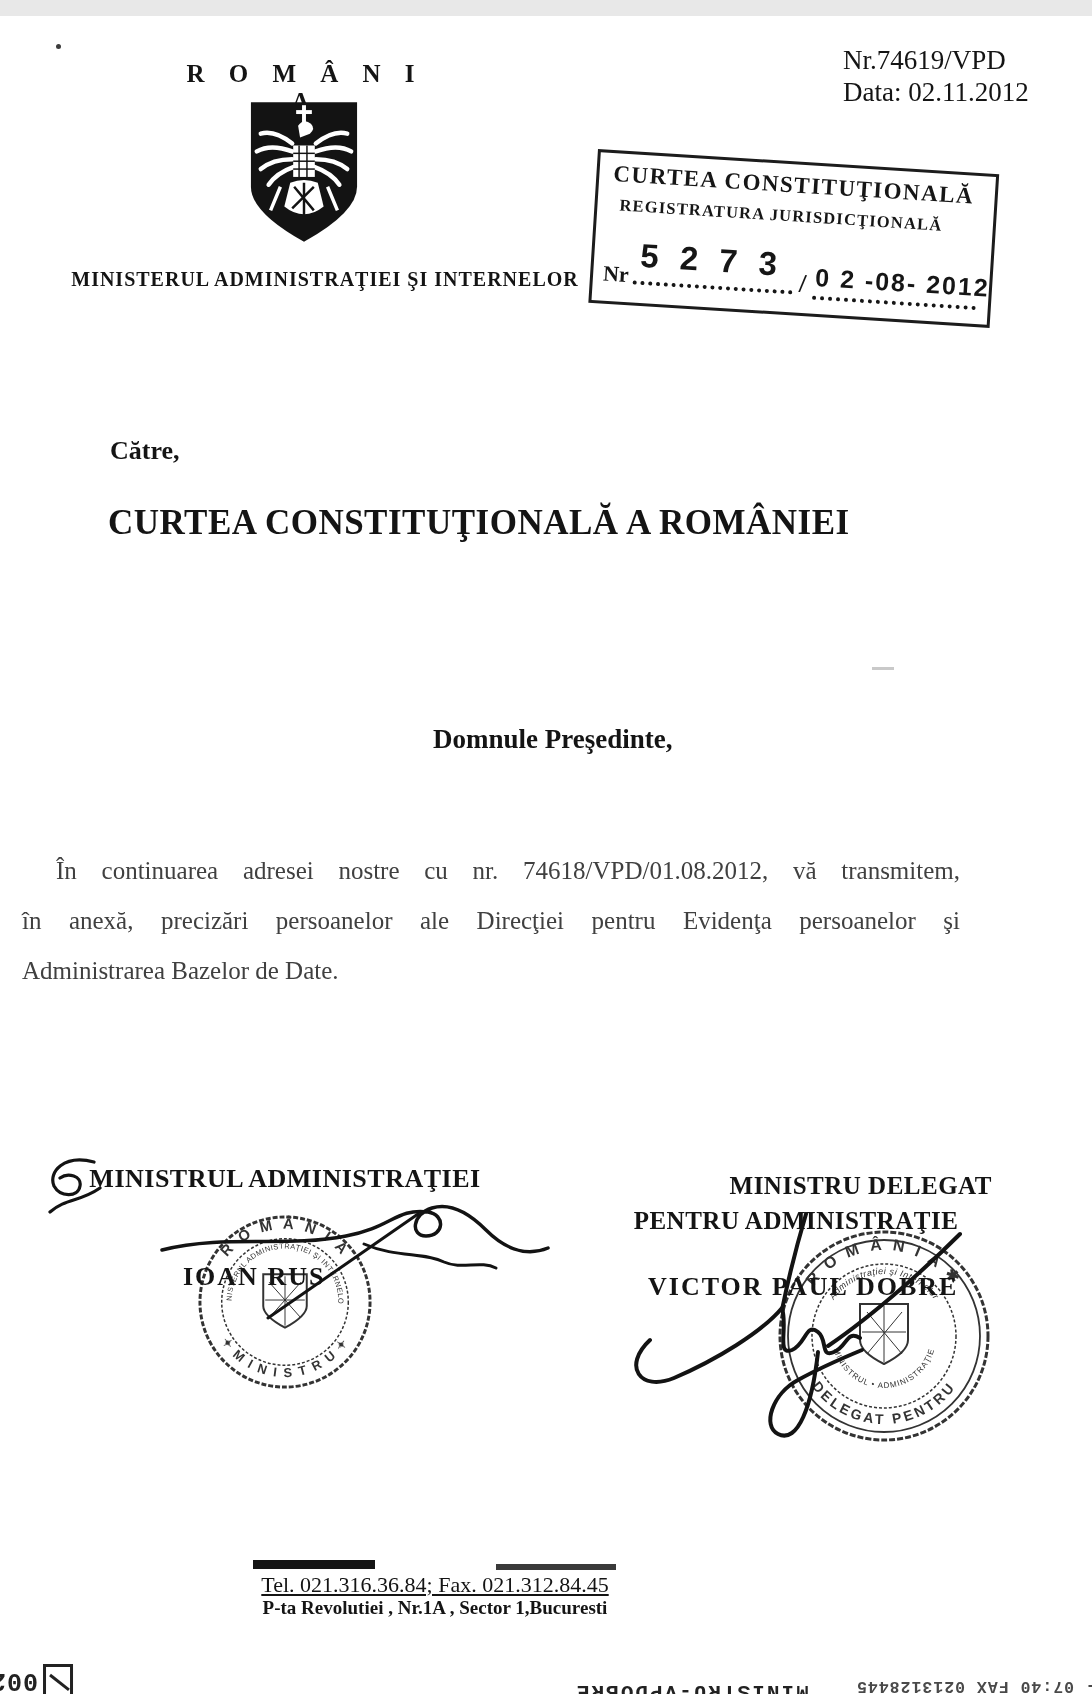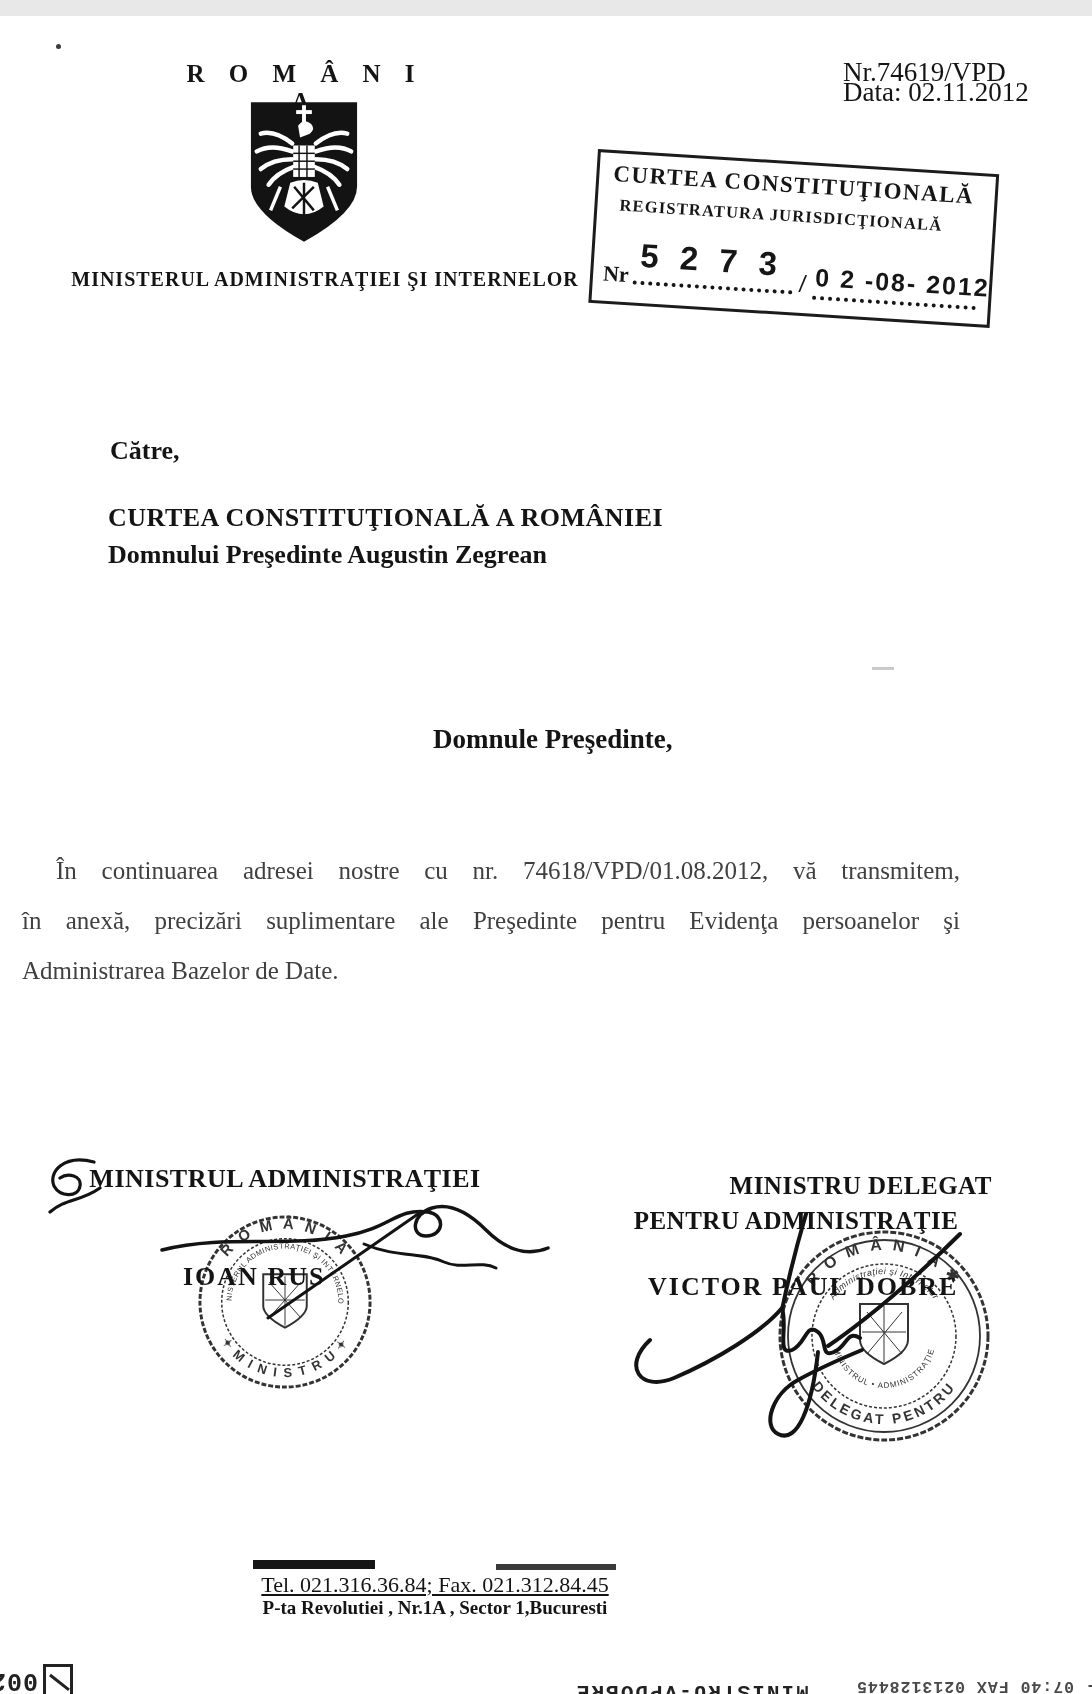--- a/index.html
+++ b/index.html
@@ -9,42 +9,42 @@
     font-family:"Liberation Serif", serif;
   }
   .abs{position:absolute;}
   .b{font-weight:bold;}
   .nowrap{white-space:nowrap;}
 
   
   .country{left:180px; top:44px; width:250px; font-size:25px; letter-spacing:9px; text-align:center;}
   .arms{left:247px; top:84px; width:114px; height:146px;}
   .ministry{left:68px; top:252px; width:514px; font-size:20px; letter-spacing:1px; text-align:center;}
-  .refnum{left:843px; top:41px; font-size:27px;}
+  .refnum{left:843px; top:29px; font-size:27px;}
   .refdate{left:843px; top:61px; font-size:27px;}
 
   
   .regstamp{
     left:598px; top:133px; width:396px; height:148px;
     border:3px solid #1c1c1c; transform:rotate(3.6deg); transform-origin:left top;
     color:#161616;
   }
   .regstamp .l1{position:absolute; left:14px; top:8px; font-size:23px; font-weight:bold; letter-spacing:1.5px; white-space:nowrap;}
   .regstamp .l2{position:absolute; left:22px; top:42px; font-size:16.5px; font-weight:bold; letter-spacing:1.2px; white-space:nowrap;}
   .regstamp .row{position:absolute; left:10px; right:10px; bottom:6px; height:70px;}
   .regstamp .nrlab{position:absolute; left:0; bottom:8px; font-size:22px; font-weight:bold;}
   .regstamp .lead1{position:absolute; left:30px; width:160px; bottom:12px; border-bottom:4px dotted #161616;}
   .regstamp .slash{position:absolute; left:196px; bottom:8px; font-size:26px; font-weight:bold;}
   .regstamp .lead2{position:absolute; left:210px; right:2px; bottom:8px; border-bottom:4px dotted #161616;}
   .regstamp .nrval{position:absolute; left:36px; bottom:22px; font-size:33px; font-weight:bold; letter-spacing:6px; font-family:"Liberation Sans",sans-serif; white-space:nowrap;}
   .regstamp .dateval{position:absolute; left:212px; bottom:16px; font-size:25px; font-weight:bold; letter-spacing:2px; font-family:"Liberation Sans",sans-serif; white-space:nowrap;}
 
   
   .to{left:110px; top:420px; font-size:26px;}
-  .inst{left:108px; top:487px; font-size:26px; letter-spacing:.5px;}
+  .inst{left:108px; top:487px; font-size:35px; letter-spacing:.5px;}
   .person{left:108px; top:524px; font-size:26px;}
   .greeting{left:433px; top:708px; font-size:27px;}
 
   
   .bodytext{left:22px; top:830px; width:938px; font-size:25px; color:#404040;}
   .bodytext .line{height:50px; line-height:50px;}
   .jl{text-align:justify; text-align-last:justify;}
   .indent{text-indent:34px;}
 
   
@@ -134,27 +134,26 @@
       <span class="lead1"></span>
       <span class="slash">/</span>
       <span class="lead2"></span>
       <span class="nrval">5 2 7 3</span>
       <span class="dateval">0 2  -08-  2012</span>
     </div>
   </div>
 
   <div class="abs to b">Către,</div>
   <div class="abs inst b nowrap">CURTEA CONSTITUŢIONALĂ A ROMÂNIEI</div>
-  <div class="abs person b nowrap">Domnului Preşedinte Augustin Zegrean</div>
 
   <div class="abs greeting b nowrap">Domnule Preşedinte,</div>
 
   <div class="abs bodytext">
     <div class="line jl indent">În continuarea adresei nostre cu nr. 74618/VPD/01.08.2012, vă transmitem,</div>
-    <div class="line jl">în anexă, precizări suplimentare ale Preşedinte pentru Evidenţa persoanelor şi</div>
+    <div class="line jl">în anexă, precizări persoanelor ale Direcţiei pentru Evidenţa persoanelor şi</div>
     <div class="line">Administrarea Bazelor de Date.</div>
   </div>
 
   <svg class="abs flourish" viewBox="0 0 66 62">
     <path d="M52,6 C22,-2 6,16 12,30 C18,41 36,42 38,30 C40,20 26,16 18,22 M8,56 C24,42 38,46 58,32" stroke="#131313" stroke-width="3.2" fill="none" stroke-linecap="round"></path>
   </svg>
   <div class="abs sig-title-left b">MINISTRUL ADMINISTRAŢIEI</div>
   <div class="abs name-left b nowrap">IOAN RUS</div>
 
   <svg class="abs stamp-left" viewBox="0 0 180 180">

